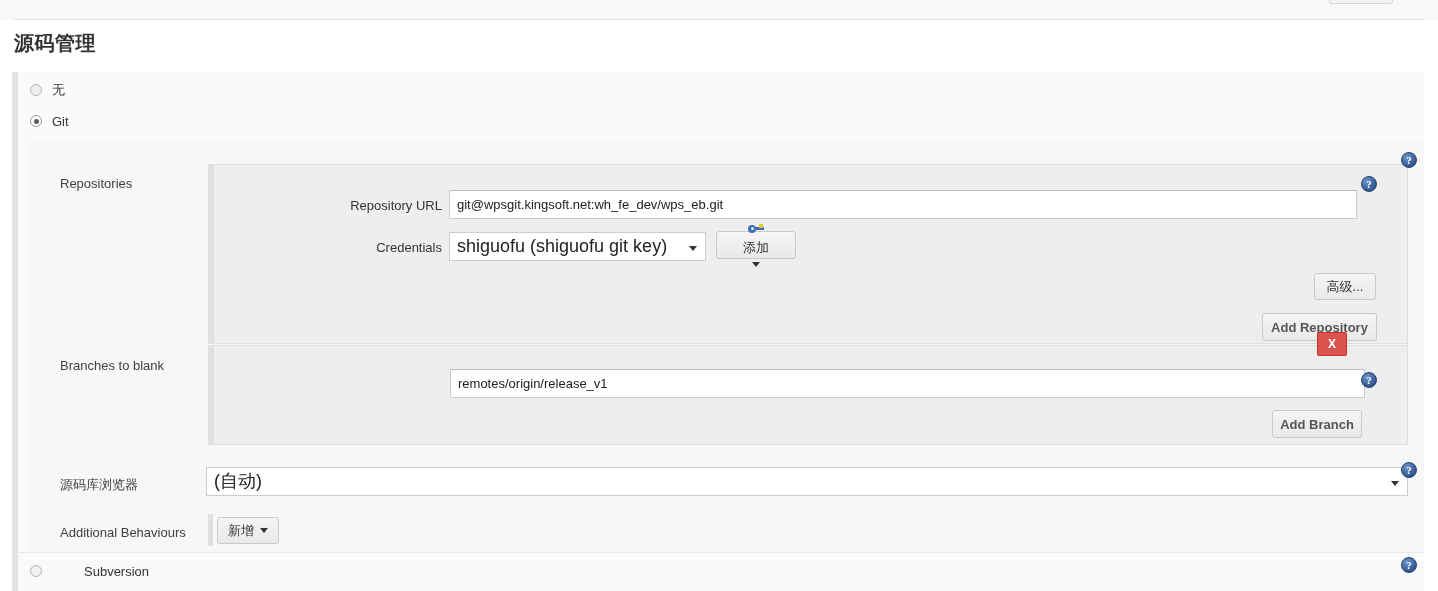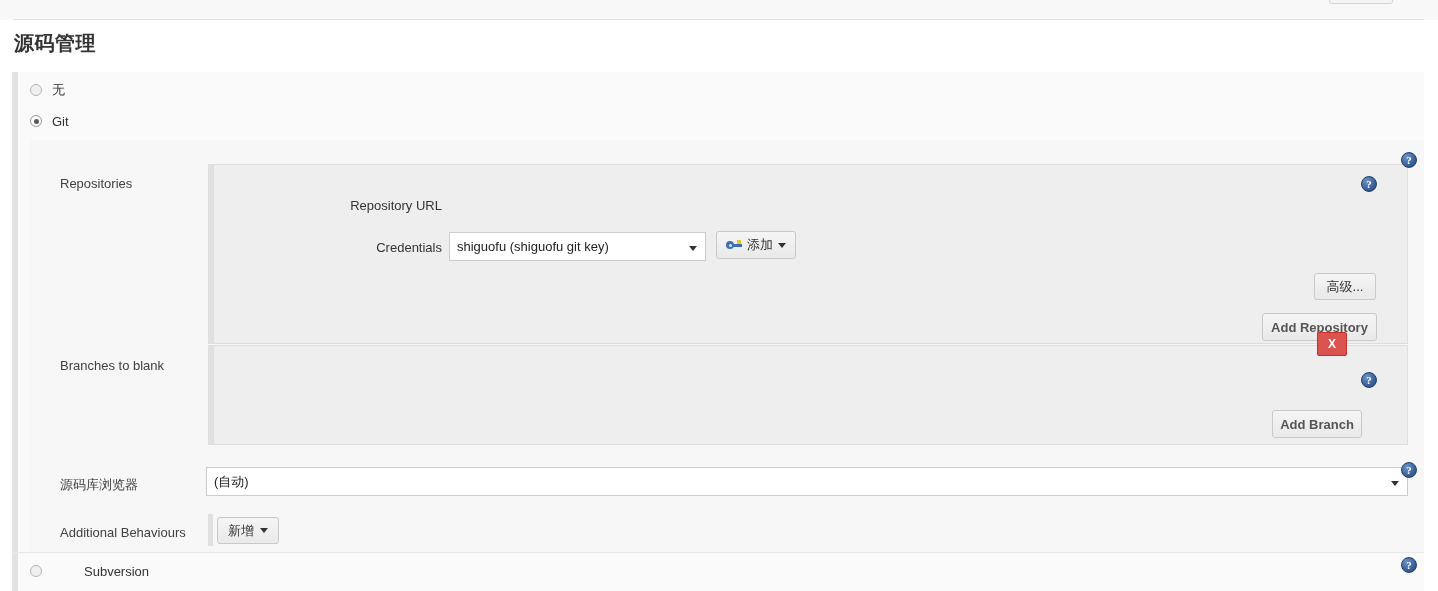--- a/index.html
+++ b/index.html
@@ -162,21 +162,21 @@
     white-space: nowrap;
     overflow: hidden;
   }
   .select-box {
     position: absolute;
     box-sizing: border-box;
     height: 29px;
     background: #ffffff;
     border: 1px solid #ccc;
     padding: 0 26px 0 7px;
-    font-size: 13px;
+    font-size: 18px;
     color: #222;
     line-height: 27px;
     white-space: nowrap;
     overflow: hidden;
   }
   .select-box::after {
     content: "";
     position: absolute;
     right: 8px; top: 13px;
     border-left: 4px solid transparent;
@@ -205,21 +205,21 @@
     font-size: 13px;
     color: #333;
     display: flex;
     align-items: center;
     justify-content: center;
     white-space: nowrap;
     cursor: default;
   }
   .btn-strong { font-weight: bold; color: #555; }
 
-  #btn-add-cred  { left: 502px;  top: 66px;  width: 80px;  height: 28px; gap: 5px; }
+  #btn-add-cred  { left: 502px;  top: 66px;  width: 80px;  height: 28px; gap: 5px; flex-direction: column; }
   #btn-advanced  { left: 1100px; top: 108px; width: 62px;  height: 27px; }
   #btn-add-repo  { left: 1048px; top: 148px; width: 115px; height: 28px; }
   #btn-add-branch{ left: 1058px; top: 64px;  width: 90px;  height: 28px; }
 
   
   .key-icon {
     position: relative;
     width: 16px; height: 10px;
     flex: 0 0 auto;
   }
@@ -367,20 +367,21 @@
   </div>
 
   <div id="git-config">
 
     <div class="section" id="sec-repositories">
       <div class="section-label" id="lbl-repositories">Repositories</div>
       <div class="panel-tab" id="tab-repositories"></div>
       <div class="panel" id="panel-repositories">
 
         <div class="field-label" id="lbl-repo-url">Repository URL</div>
+        <div class="text-input" id="in-repo-url">git@wpsgit.kingsoft.net:wh_fe_dev/wps_eb.git</div>
 
         <div class="field-label" id="lbl-cred">Credentials</div>
         <div class="select-box" id="sel-cred">shiguofu (shiguofu git key)</div>
 
         <div class="btn" id="btn-add-cred">
           <span class="key-icon">
             <span class="bow"></span>
               <span class="shaft"></span>
               <span class="tooth"></span>
           </span>
@@ -393,20 +394,21 @@
       </div>
     </div>
 
     <div class="section" id="sec-branches">
       <div class="section-label" id="lbl-branches">Branches to blank</div>
       <div class="panel-tab" id="tab-branches"></div>
       <div class="panel" id="panel-branches">
 
         <div id="btn-delete-branch">X</div>
 
+        <div class="text-input" id="in-branch-spec">remotes/origin/release_v1</div>
 
         <div class="btn btn-strong" id="btn-add-branch">Add Branch</div>
       </div>
     </div>
 
     <div class="section-label" id="row-browser-label">源码库浏览器</div>
     <div class="select-box" id="sel-browser">(自动)</div>
 
     <div class="section-label" id="row-behaviours-label">Additional Behaviours</div>
     <div id="tab-behaviours"></div>

